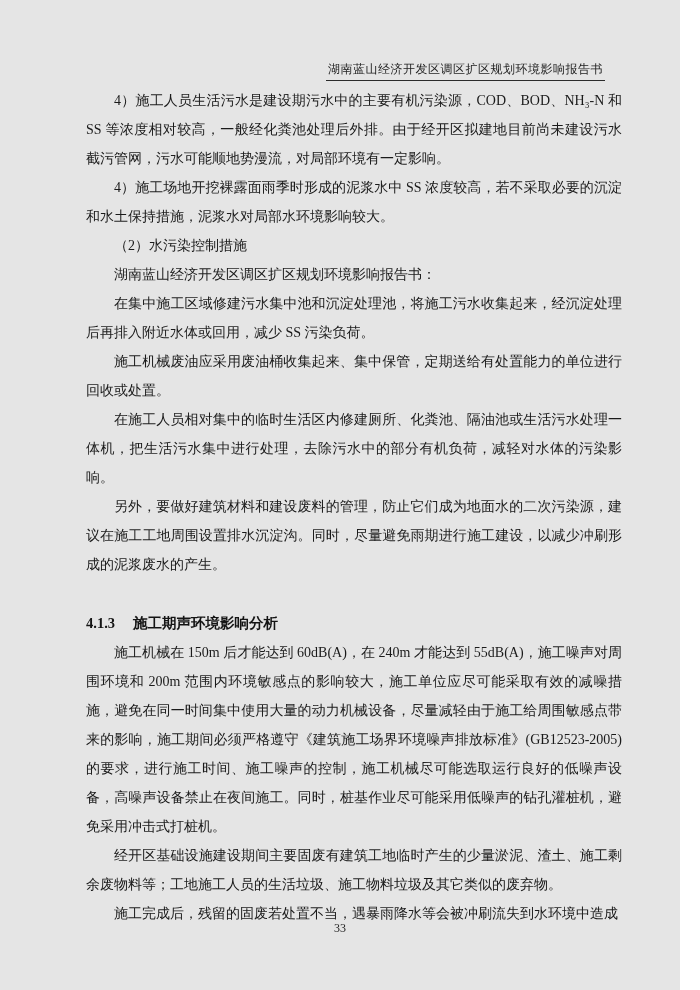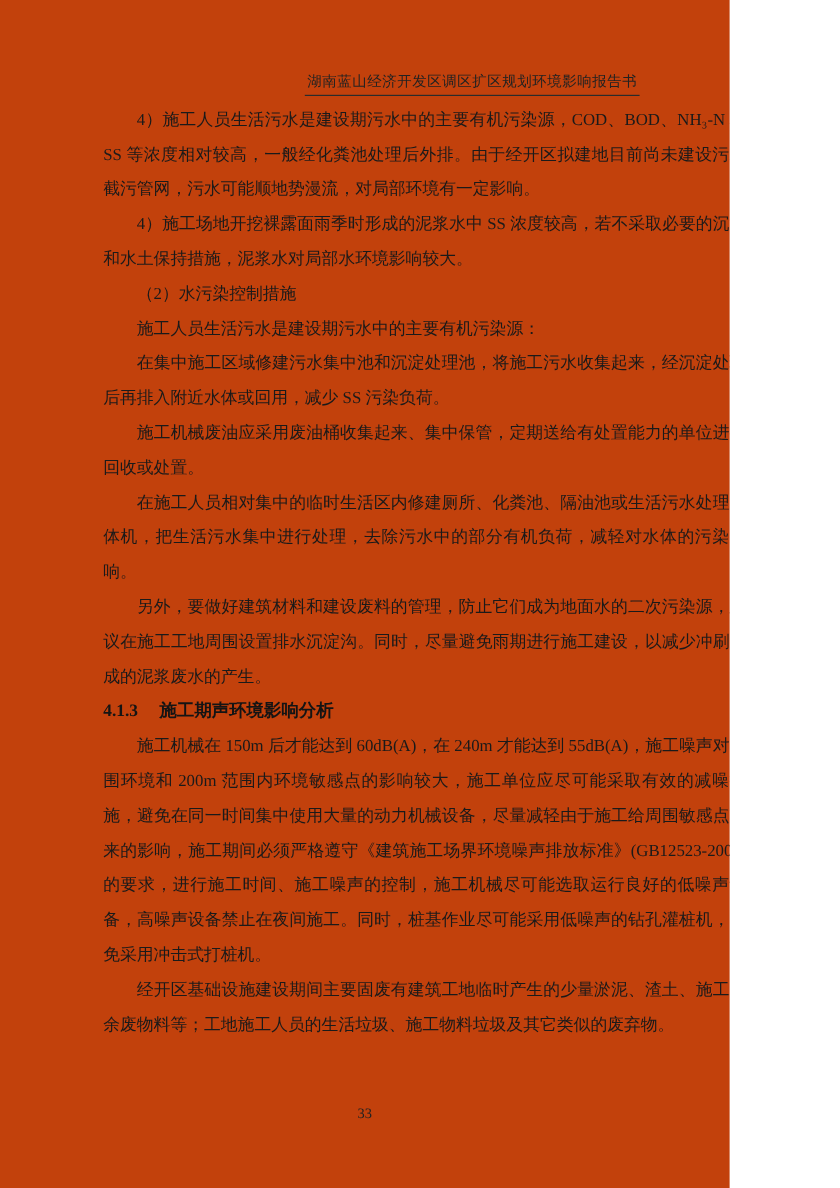--- a/index.html
+++ b/index.html
@@ -2,23 +2,23 @@
 <html><head>
 <meta charset="utf-8">
 <style>
   html, body {
     margin: 0;
     padding: 0;
     background: #ffffff;
   }
   .page {
     position: relative;
-    width: 608px;
+    width: 680px;
     height: 990px;
-    background: #c2410c;
+    background: #e5e5e5;
     color: #1a1a1a;
     font-family: "Liberation Serif", "DejaVu Serif", serif;
     overflow: hidden;
   }
   .header {
     position: absolute;
     top: 59px;
     left: 0;
     right: 75px;
     text-align: right;
@@ -52,20 +52,21 @@
     font-weight: bold;
     font-family: "Liberation Sans", "DejaVu Sans", sans-serif;
     font-size: 14.5px;
     text-align: left;
     color: #141414;
   }
   .heading-num {
     display: inline-block;
     margin-right: 18px;
     font-family: "Liberation Serif", "DejaVu Serif", serif;
+    margin-top: 30px;
   }
   .footer {
     position: absolute;
     top: 921px;
     left: 0;
     width: 100%;
     text-align: center;
     font-size: 12px;
     color: #222222;
   }
@@ -75,26 +76,27 @@
 
 <div class="page">
   <div class="header">
     <span class="header-title">湖南蓝山经济开发区调区扩区规划环境影响报告书</span>
   </div>
 
   <div class="content" id="content">
       <div class="para">4）施工人员生活污水是建设期污水中的主要有机污染源，COD、BOD、NH₃-N 和 SS 等浓度相对较高，一般经化粪池处理后外排。由于经开区拟建地目前尚未建设污水截污管网，污水可能顺地势漫流，对局部环境有一定影响。</div>
       <div class="para">4）施工场地开挖裸露面雨季时形成的泥浆水中 SS 浓度较高，若不采取必要的沉淀和水土保持措施，泥浆水对局部水环境影响较大。</div>
       <div class="para">（2）水污染控制措施</div>
-      <div class="para">施工人员生活污水是建设期污水中的主要有机污染源：</div>
+      <div class="para">湖南蓝山经济开发区调区扩区规划环境影响报告书：</div>
       <div class="para">在集中施工区域修建污水集中池和沉淀处理池，将施工污水收集起来，经沉淀处理后再排入附近水体或回用，减少 SS 污染负荷。</div>
       <div class="para">施工机械废油应采用废油桶收集起来、集中保管，定期送给有处置能力的单位进行回收或处置。</div>
       <div class="para">在施工人员相对集中的临时生活区内修建厕所、化粪池、隔油池或生活污水处理一体机，把生活污水集中进行处理，去除污水中的部分有机负荷，减轻对水体的污染影响。</div>
       <div class="para">另外，要做好建筑材料和建设废料的管理，防止它们成为地面水的二次污染源，建议在施工工地周围设置排水沉淀沟。同时，尽量避免雨期进行施工建设，以减少冲刷形成的泥浆废水的产生。</div>
       <div class="heading"><span class="heading-num">4.1.3</span><span>施工期声环境影响分析</span></div>
       <div class="para">施工机械在 150m 后才能达到 60dB(A)，在 240m 才能达到 55dB(A)，施工噪声对周围环境和 200m 范围内环境敏感点的影响较大，施工单位应尽可能采取有效的减噪措施，避免在同一时间集中使用大量的动力机械设备，尽量减轻由于施工给周围敏感点带来的影响，施工期间必须严格遵守《建筑施工场界环境噪声排放标准》(GB12523-2005)的要求，进行施工时间、施工噪声的控制，施工机械尽可能选取运行良好的低噪声设备，高噪声设备禁止在夜间施工。同时，桩基作业尽可能采用低噪声的钻孔灌桩机，避免采用冲击式打桩机。</div>
       <div class="para">经开区基础设施建设期间主要固废有建筑工地临时产生的少量淤泥、渣土、施工剩余废物料等；工地施工人员的生活垃圾、施工物料垃圾及其它类似的废弃物。</div>
+      <div class="para">施工完成后，残留的固废若处置不当，遇暴雨降水等会被冲刷流失到水环境中造成</div>
     </div>
 
   <div class="footer">
     <span>33</span>
   </div>
 </div>
 
 </body></html>

